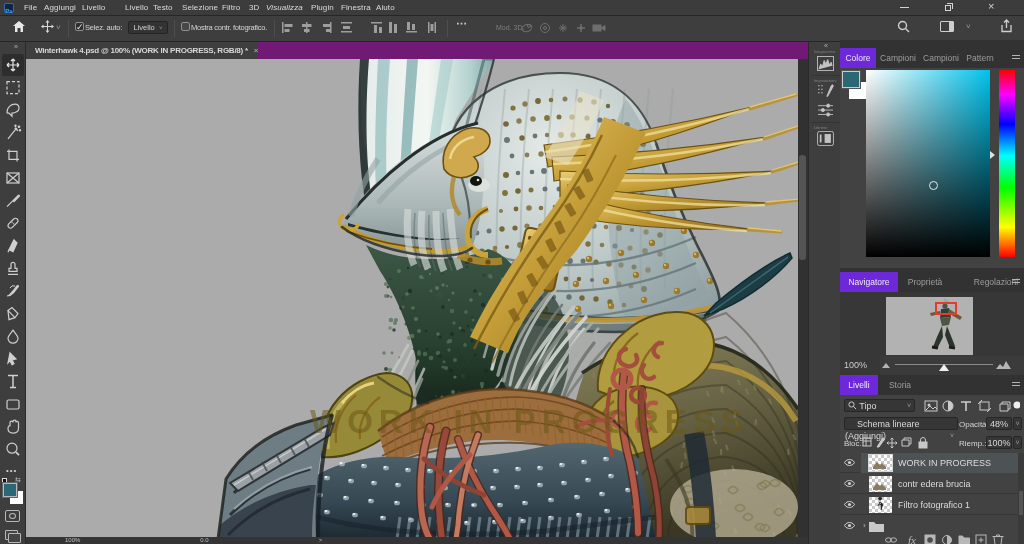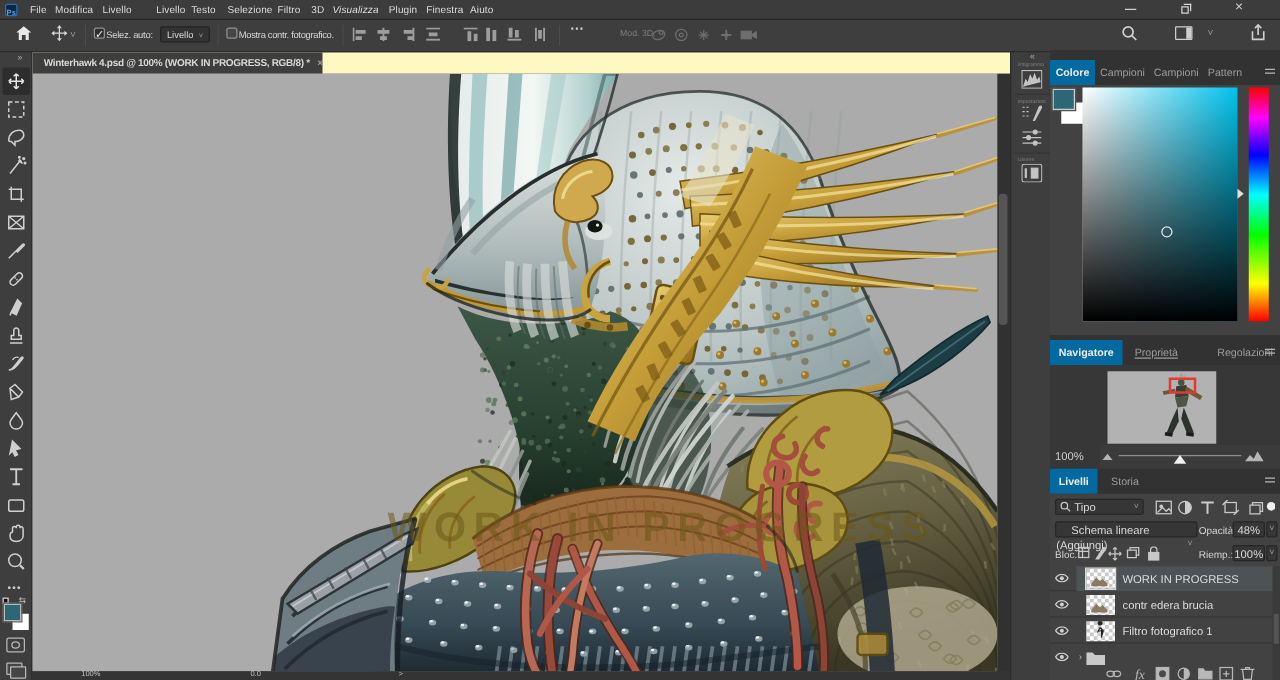--- a/index.html
+++ b/index.html
@@ -14,49 +14,49 @@
 #optbar{left:0;top:16px;width:1024px;height:26px;background:#3e3e3e;border-bottom:1px solid #262626;}
 .sep{top:4px;width:1px;height:17px;background:#2f2f2f;border-right:1px solid #4e4e4e;position:absolute;}
 .optxt{position:absolute;top:7px;font-size:7.5px;color:#d6d6d6;line-height:9px;}
 .graytxt{color:#7e7e7e;}
 .cb{position:absolute;top:6px;width:9px;height:9px;border:1px solid #909090;border-radius:2px;background:#474747;}
 .cb.on{background:#2e2e2e;color:#e8e8e8;font-size:9px;line-height:9px;text-align:center;}
 .dd{position:absolute;background:#333333;border:1px solid #232323;border-radius:2px;color:#d6d6d6;font-size:10px;}
 
 #toolbar{left:0;top:42px;width:26px;height:502px;background:#3e3e3e;border-right:1px solid #2a2a2a;}
 
-#tabbar{left:26px;top:42px;width:782px;height:17px;background:#fef9c3;}
+#tabbar{left:26px;top:42px;width:782px;height:17px;background:#701a75;}
 #doctab{left:0;top:0;width:232px;height:17px;background:#3e3e3e;color:#d8d8d8;font-size:8px;font-weight:bold;line-height:17px;white-space:nowrap;letter-spacing:-0.25px;}
 #canvas{left:26px;top:59px;width:772px;height:478px;background:#ababab;overflow:hidden;}
 #statusbar{left:26px;top:537px;width:782px;height:7px;background:#343434;color:#c0c0c0;font-size:6px;line-height:7px;}
 #vscroll{left:798px;top:59px;width:10px;height:478px;background:#313131;}
 #vthumb{left:1px;top:96px;width:7px;height:105px;background:#545454;border-radius:3px;}
 
 #iconstrip{left:808px;top:42px;width:32px;height:502px;background:#3e3e3e;border-left:1px solid #2a2a2a;}
 
 #rightpanel{left:840px;top:40px;width:184px;height:504px;background:#323232;}
 .phead{position:absolute;left:0;width:184px;height:20px;background:#323232;}
 .ptab{position:absolute;top:0;height:20px;font-size:8.5px;line-height:20px;color:#9c9c9c;text-align:center;}
-.ptab.act{background:#0369a1;color:#ededed;font-weight:bold;}
+.ptab.act{background:#6d28d9;color:#ededed;font-weight:normal;}
 .pbody{position:absolute;left:0;width:184px;background:#424242;}
 .hamb{position:absolute;top:7px;right:6px;width:8px;height:4px;border-top:1.5px solid #b5b5b5;border-bottom:1.5px solid #b5b5b5;}
 .lrow{position:absolute;left:0;width:184px;color:#d4d4d4;font-size:8px;}
 .valbox{position:absolute;background:#363636;border:1px solid #262626;border-radius:2px;color:#d8d8d8;font-size:9px;text-align:center;}
 .eye{position:absolute;left:4px;top:6px;width:11px;height:7px;}
 .lname{position:absolute;left:58px;top:5px;font-size:9px;color:#dcdcdc;white-space:nowrap;}
 .thumb{position:absolute;left:29px;top:2px;width:23px;height:16px;background:
   repeating-conic-gradient(#fff 0 25%,#c9c9c9 0 50%) 0 0/6px 6px;}
 </style></head>
 <body>
 <div id="app">
 
 <div id="menubar" class="abs">
 <div id="pslogo" class="abs mi" style="top:3px;">Ps</div>
 <span class="mi" style="left:24px;">File</span>
-<span class="mi" style="left:44px;">Modifica</span>
+<span class="mi" style="left:44px;">Aggiungi</span>
 <span class="mi" style="left:82px;">Livello</span>
 <span class="mi" style="left:125px;">Livello</span>
 <span class="mi" style="left:153px;">Testo</span>
 <span class="mi" style="left:182px;">Selezione</span>
 <span class="mi" style="left:222px;">Filtro</span>
 <span class="mi" style="left:249px;">3D</span>
 <span class="mi" style="left:266px;font-style:italic;">Visualizza</span>
 <span class="mi" style="left:311px;">Plugin</span>
 <span class="mi" style="left:341px;">Finestra</span>
 <span class="mi" style="left:376px;">Aiuto</span>
@@ -1082,21 +1082,21 @@
 <div class="abs" style="left:9px;top:14px;width:20px;height:17px;background:#fff;"></div>
 <div class="abs" style="left:2px;top:3px;width:18px;height:17px;background:#2c6775;border:1px solid #ccc;outline:1px solid #555;"></div>
 <div class="abs" style="left:26px;top:2px;width:124px;height:187px;background:linear-gradient(to top,#000,rgba(0,0,0,0)),linear-gradient(to right,#fff,#00c2ec);"></div>
 <div class="abs" style="left:89px;top:113px;width:9px;height:9px;border:1.5px solid #e8e8e8;border-radius:50%;"></div>
 <div class="abs" style="left:159px;top:2px;width:16px;height:187px;background:linear-gradient(to bottom,#f00 0%,#f0f 13%,#00f 29%,#0ff 46%,#0f0 63%,#ff0 84%,#f00 100%);"></div>
 <div class="abs" style="left:150px;top:83px;width:0;height:0;border-left:5px solid #e0e0e0;border-top:4px solid transparent;border-bottom:4px solid transparent;"></div>
 </div>
 
 <div class="phead" style="top:232px;">
 <div class="ptab act" style="left:0;width:58px;">Navigatore</div>
-<div class="ptab" style="left:62px;width:46px;text-decoration:underline;">Proprietà</div>
+<div class="ptab" style="left:62px;width:46px;">Proprietà</div>
 <div class="ptab" style="left:128px;width:56px;">Regolazioni</div>
 </div>
 <div class="hamb" style="top:239px;right:4px;"></div>
 <div class="pbody" style="top:252px;height:64px;background:#373737;">
 <div class="abs" style="left:46px;top:5px;width:87px;height:58px;background:#b2b2b2;">
 <svg width="87" height="58" viewBox="0 0 87 58">
 <g>
 <path d="M57 4 l2 -3 2 3 2 -2 -1 4 Z" fill="#9aa79c"></path>
 <circle cx="59" cy="9" r="2.6" fill="#46544a"></circle>
 <path d="M55 12 L63 11 L65 20 L54 21 Z" fill="#333f37"></path>

